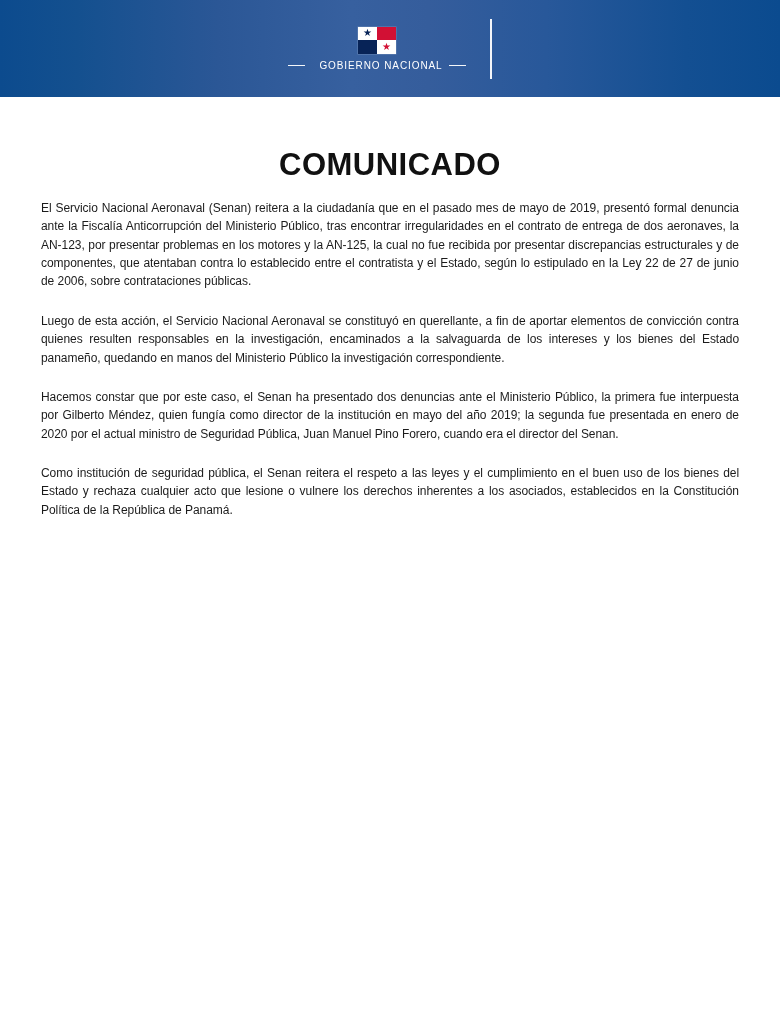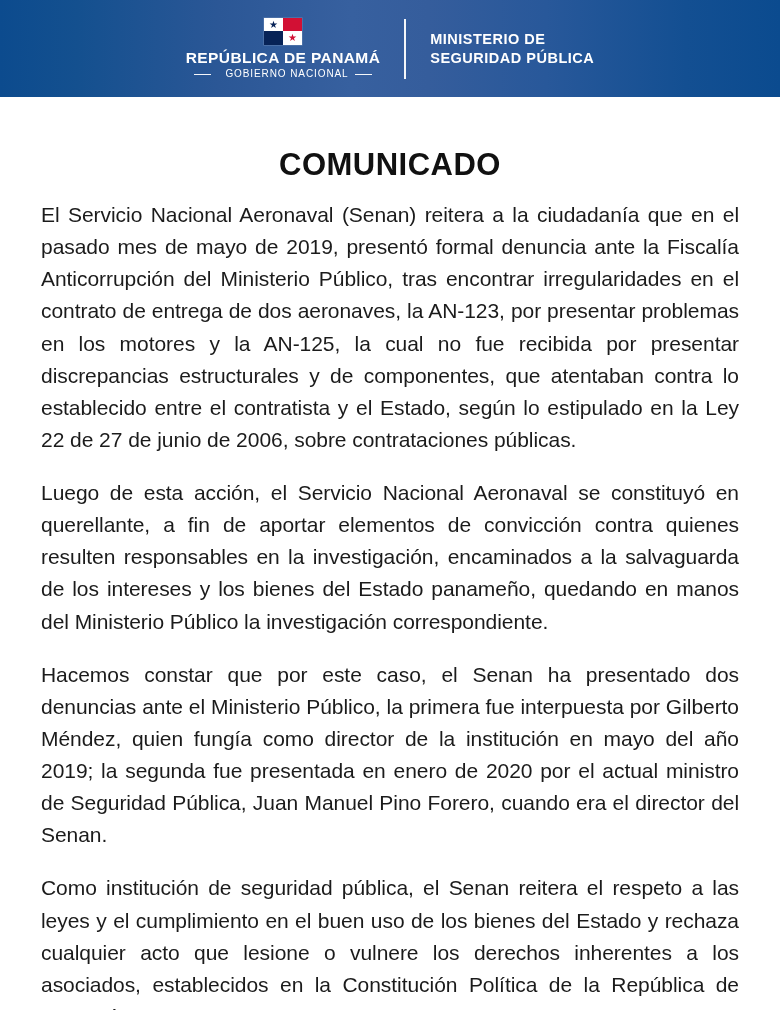--- a/index.html
+++ b/index.html
@@ -155,21 +155,21 @@
   }
 
   .body-text {
     margin: 0 auto;
     width: 698px;
     padding-top: 16px;
   }
 
   .body-text p {
     margin: 0 0 21px 0;
-    font-size: 21px;
+    font-size: 12px;
     line-height: 1.53;
     color: #1b1b1b;
     text-align: justify;
     text-justify: inter-word;
     font-weight: 400;
     letter-spacing: -0.05px;
   }
 
   .body-text p.last {
     text-align: left;
@@ -188,34 +188,29 @@
         <div class="flag">
           <div class="flag-q white">
             <span class="star blue-star">★</span>
           </div>
           <div class="flag-q red"></div>
           <div class="flag-q blue"></div>
           <div class="flag-q white">
             <span class="star red-star">★</span>
           </div>
         </div>
-        <div class="country-name">REPÚBLICA DE PANAMÁ</div>
         <div class="gov-line">
           <span class="gov-dash"></span>
           <span class="gov-text">GOBIERNO NACIONAL</span>
           <span class="gov-dash"></span>
         </div>
       </div>
 
       <div class="divider"></div>
 
-      <div class="brand-right">
-        <div class="ministry-line">MINISTERIO DE</div>
-        <div class="ministry-line">SEGURIDAD PÚBLICA</div>
-      </div>
 
     </div>
   </div>
 
   <div class="doc">
 
     <h1 class="doc-title">COMUNICADO</h1>
 
     <div class="body-text">
       <p>El Servicio Nacional Aeronaval (Senan) reitera a la ciudadanía que en el pasado mes de mayo de 2019, presentó formal denuncia ante la Fiscalía Anticorrupción del Ministerio Público, tras encontrar irregularidades en el contrato de entrega de dos aeronaves, la AN-123, por presentar problemas en los motores y la AN-125, la cual no fue recibida por presentar discrepancias estructurales y de componentes, que atentaban contra lo establecido entre el contratista y el Estado, según lo estipulado en la Ley 22 de 27 de junio de 2006, sobre contrataciones públicas.</p>

